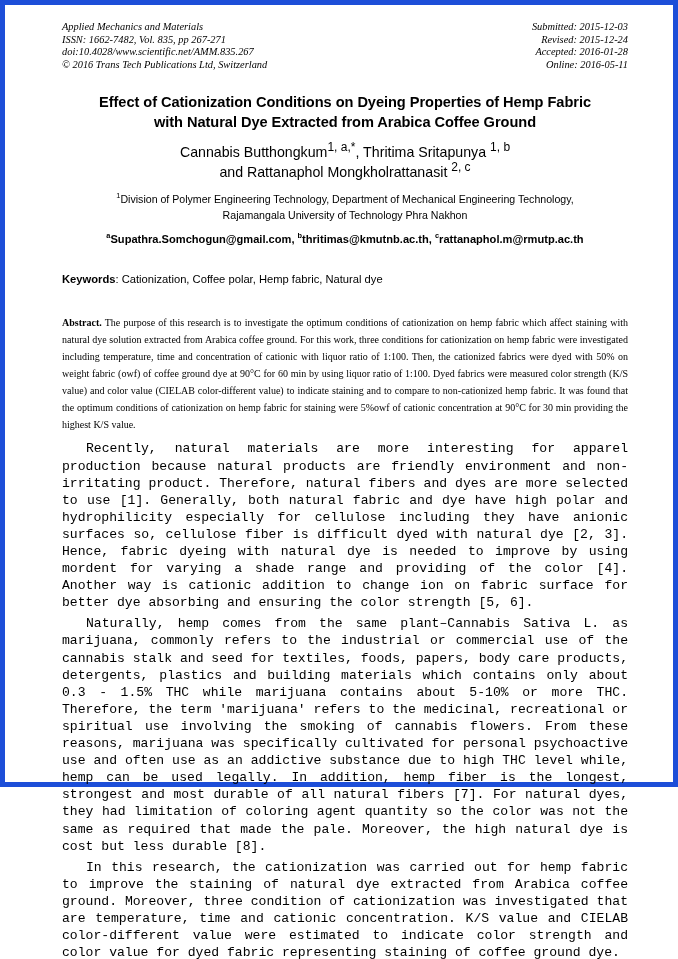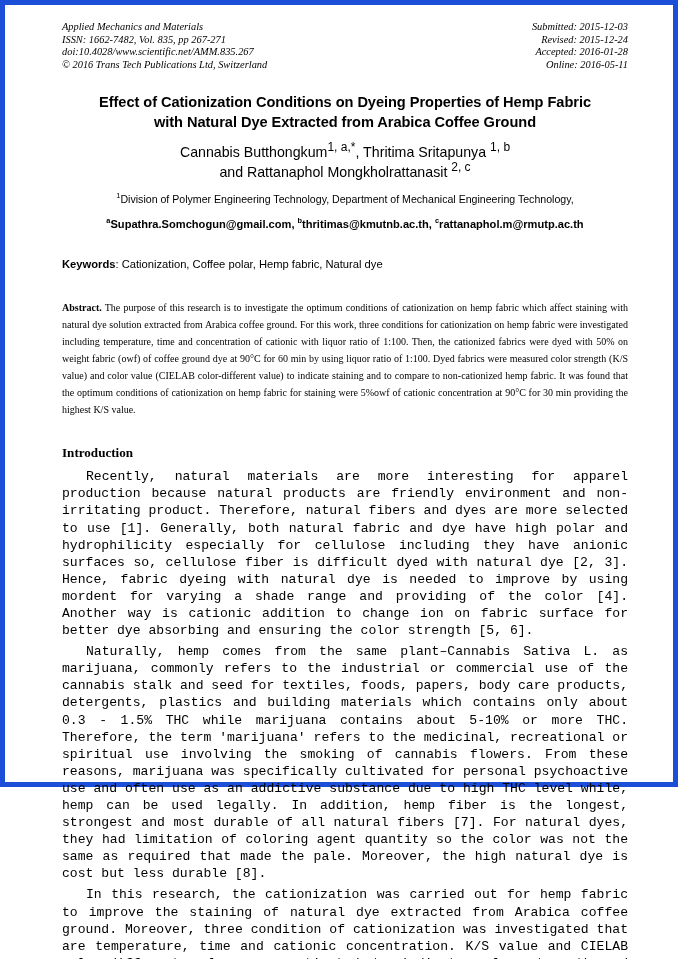--- a/index.html
+++ b/index.html
@@ -169,33 +169,33 @@
       <div>with Natural Dye Extracted from Arabica Coffee Ground</div>
     </div>
 
     <div class="authors">
       <div><span>Cannabis Butthongkum</span><sup>1, a,*</sup><span>, </span><span>Thritima Sritapunya </span><sup>1, b</sup></div>
       <div><span>and Rattanaphol Mongkholrattanasit </span><sup>2, c</sup></div>
     </div>
 
     <div class="affiliations">
       <div><sup>1</sup><span>Division of Polymer Engineering Technology, Department of Mechanical Engineering Technology,</span></div>
+      <div>Rajamangala University of Technology Phra Nakhon</div>
     </div>
 
     <div class="emails">
       <sup>a</sup><span>Supathra.Somchogun@gmail.com, </span><sup>b</sup><span>thritimas@kmutnb.ac.th, </span><sup>c</sup><span>rattanaphol.m@rmutp.ac.th</span>
     </div>
 
     <div class="keywords">
       <span class="kw-label">Keywords</span><span>: Cationization, Coffee polar, Hemp fabric, Natural dye</span>
     </div>
 
     <div class="abstract">
       <span class="abs-label">Abstract.</span><span> The purpose of this research is to investigate the optimum conditions of cationization on hemp fabric which affect staining with natural dye solution extracted from Arabica coffee ground. For this work, three conditions for cationization on hemp fabric were investigated including temperature, time and concentration of cationic with liquor ratio of 1:100. Then, the cationized fabrics were dyed with 50% on weight fabric (owf) of coffee ground dye at 90°C for 60 min by using liquor ratio of 1:100. Dyed fabrics were measured color strength (K/S value) and color value (CIELAB color-different value) to indicate staining and to compare to non-cationized hemp fabric. It was found that the optimum conditions of cationization on hemp fabric for staining were 5%owf of cationic concentration at 90°C for 30 min providing the highest K/S value.</span>
     </div>
 
-    <div class="section-heading">Introduction</div>
     <div class="body-par first">Recently, natural materials are more interesting for apparel production because natural products are friendly environment and non-irritating product. Therefore, natural fibers and dyes are more selected to use [1]. Generally, both natural fabric and dye have high polar and hydrophilicity especially for cellulose including they have anionic surfaces so, cellulose fiber is difficult dyed with natural dye [2, 3]. Hence, fabric dyeing with natural dye is needed to improve by using mordent for varying a shade range and providing of the color [4]. Another way is cationic addition to change ion on fabric surface for better dye absorbing and ensuring the color strength [5, 6].</div>
     <div class="body-par">Naturally, hemp comes from the same plant–Cannabis Sativa L. as marijuana, commonly refers to the industrial or commercial use of the cannabis stalk and seed for textiles, foods, papers, body care products, detergents, plastics and building materials which contains only about 0.3 - 1.5% THC while marijuana contains about 5-10% or more THC. Therefore, the term 'marijuana' refers to the medicinal, recreational or spiritual use involving the smoking of cannabis flowers. From these reasons, marijuana was specifically cultivated for personal psychoactive use and often use as an addictive substance due to high THC level while, hemp can be used legally. In addition, hemp fiber is the longest, strongest and most durable of all natural fibers [7].  For natural dyes, they had limitation of coloring agent quantity so the color was not the same as required that made the pale. Moreover, the high natural dye is cost but less durable [8].</div>
     <div class="body-par">In this research, the cationization was carried out for hemp fabric to improve the staining of natural dye extracted from Arabica coffee ground. Moreover, three condition of cationization was investigated that are temperature, time and cationic concentration. K/S value and CIELAB color-different value were estimated to indicate color strength and color value for dyed fabric representing staining of coffee ground dye.</div>
 
   </div>
 </div>
 
 </body></html>

